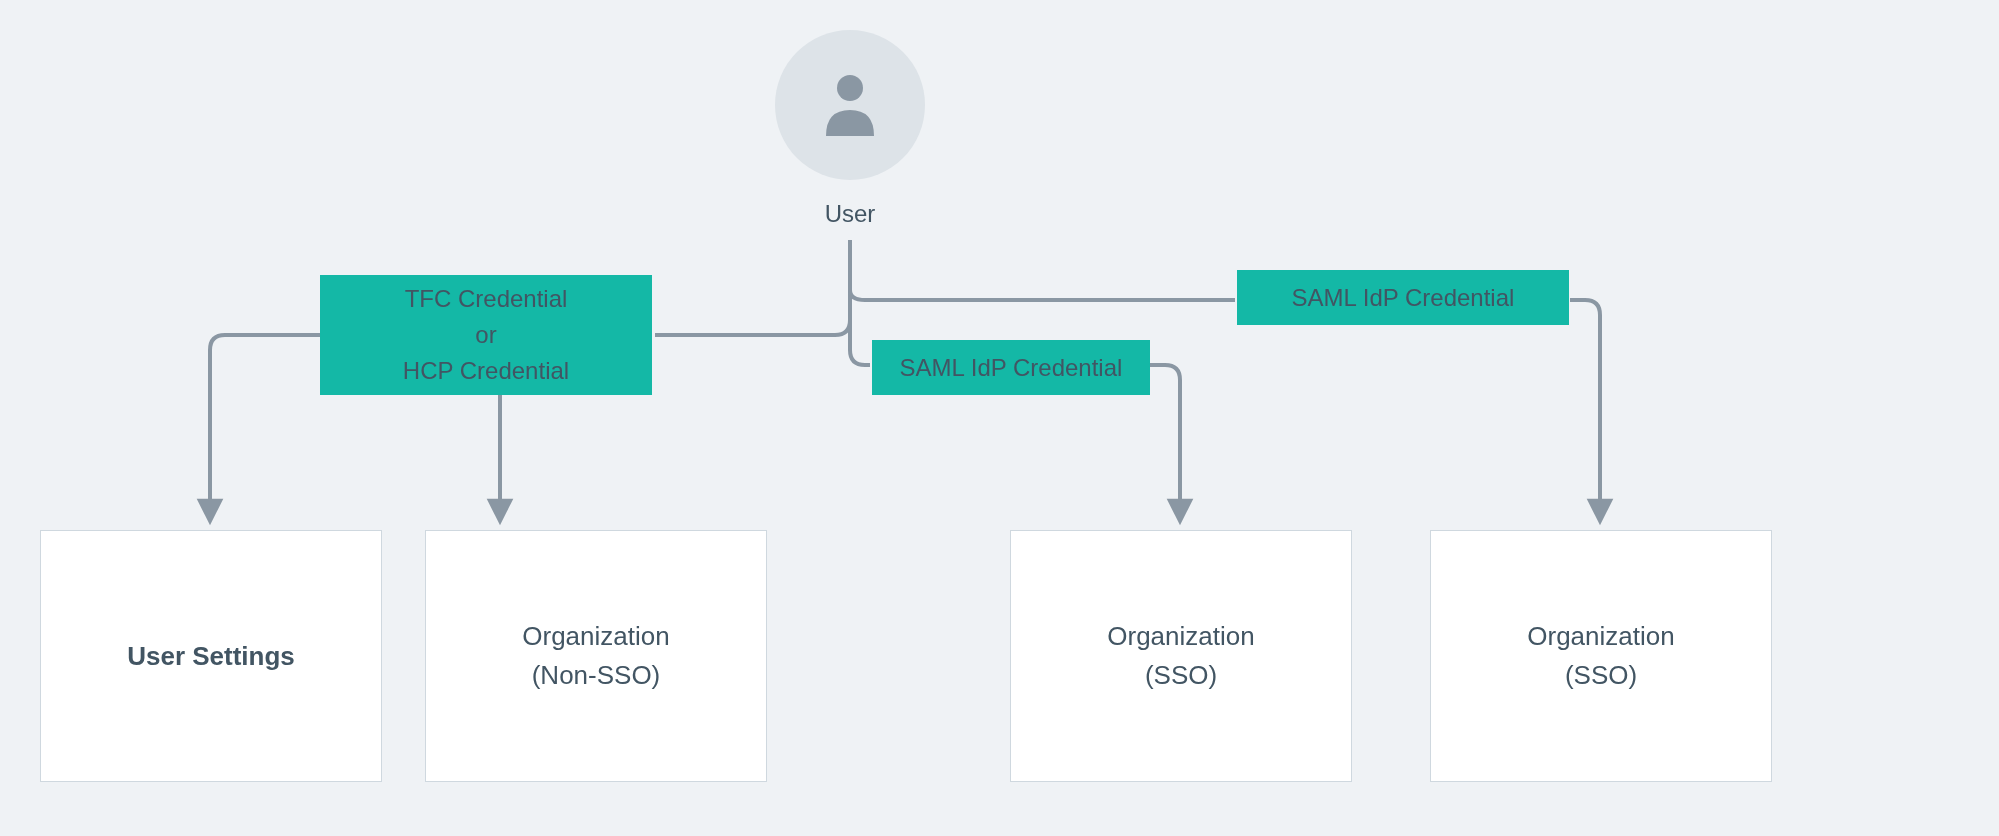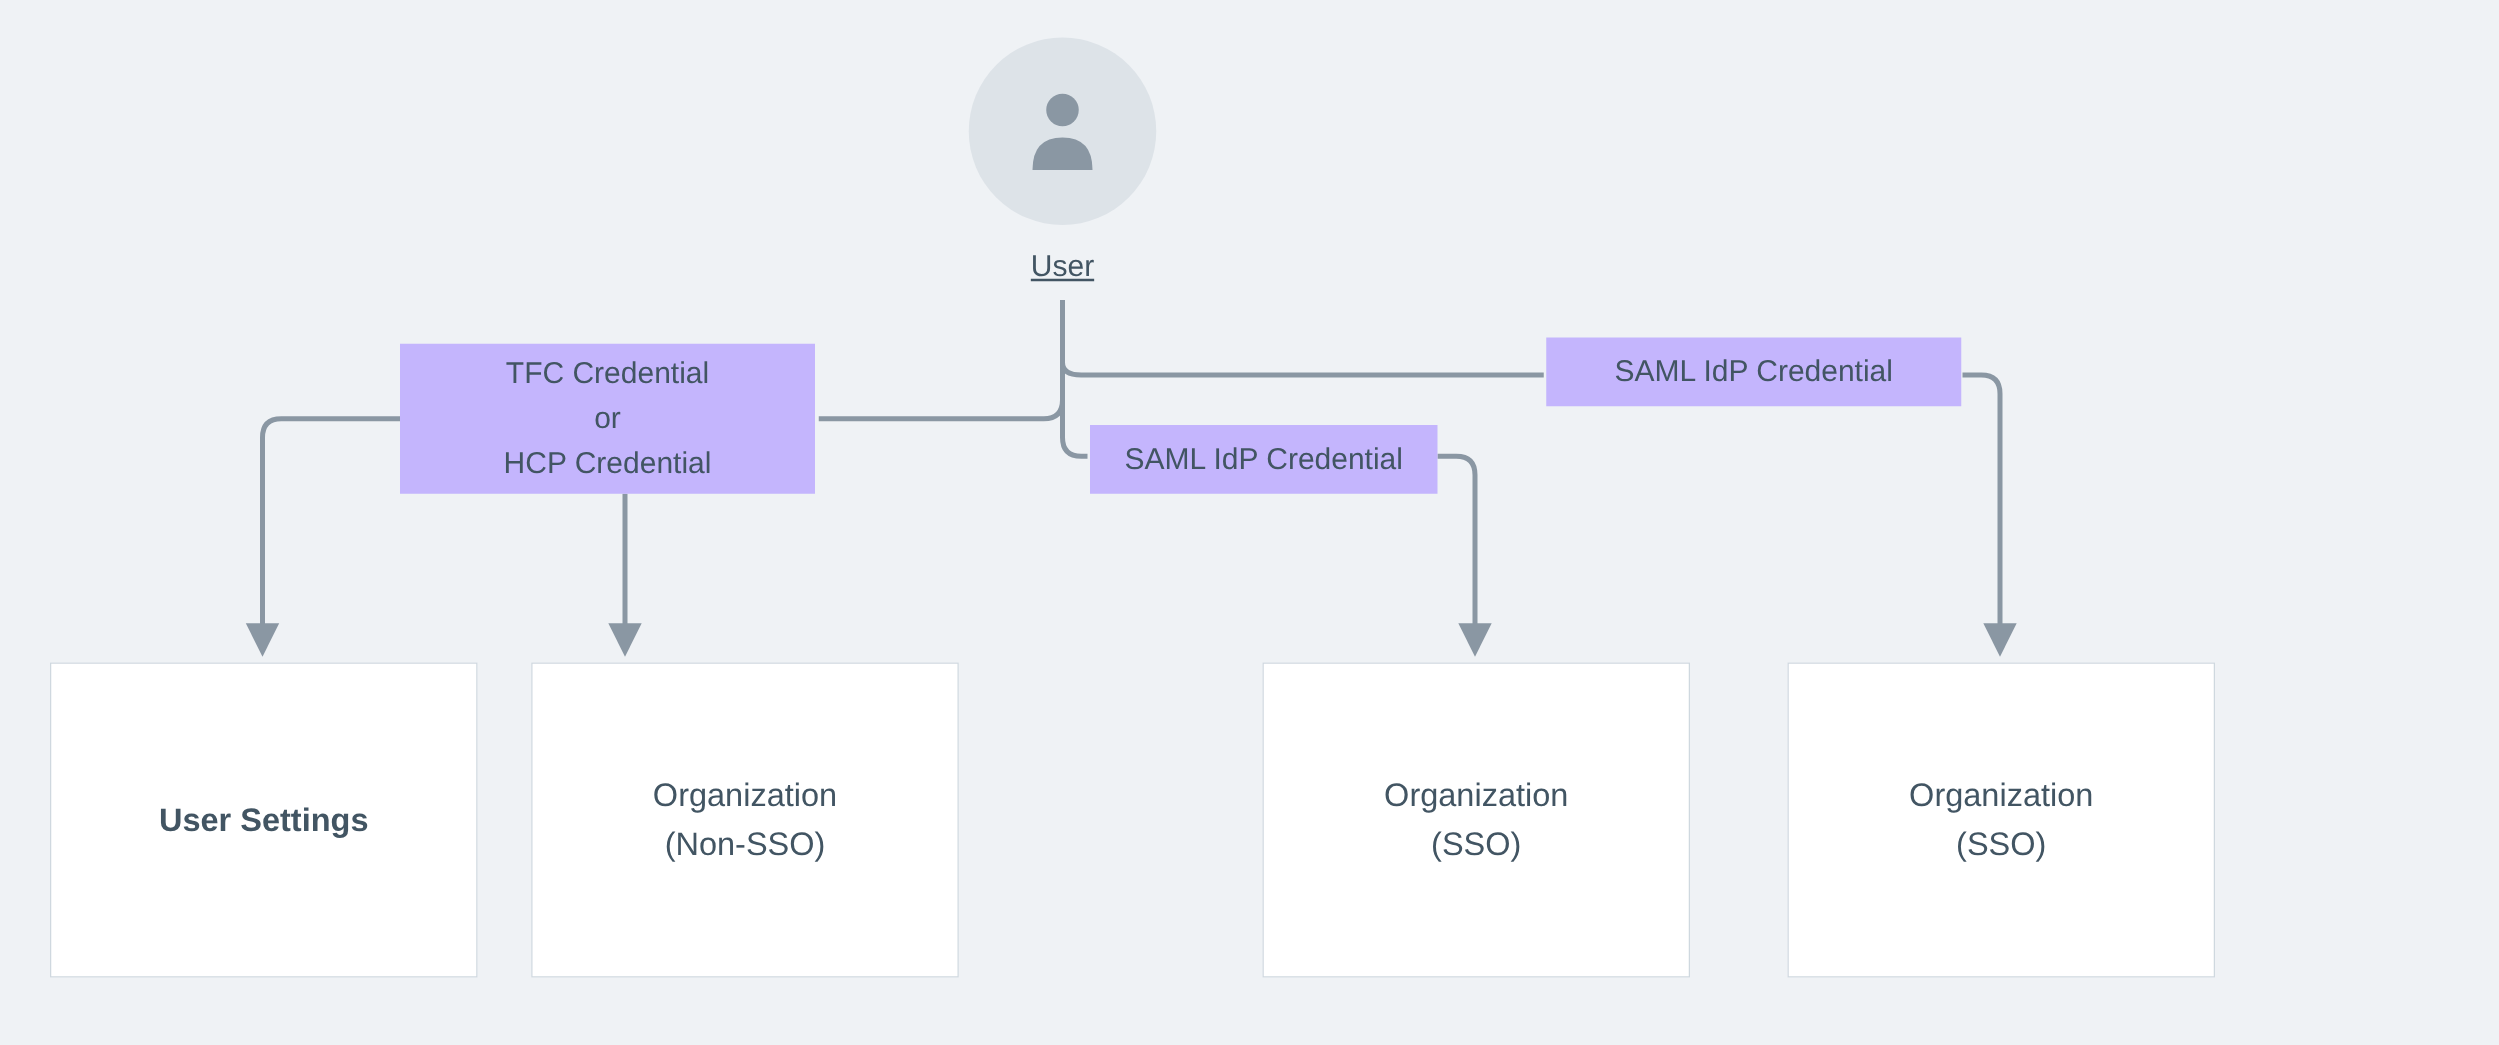--- a/index.html
+++ b/index.html
@@ -25,21 +25,21 @@
     position: absolute;
     left: 50%;
     top: 50%;
     transform: translate(-50%, -50%);
   }
   .user-label {
     font-size: 24px;
     text-align: center;
   }
   .cred-box {
-    background: #c4b5fd;
+    background: #14b8a6;
     display: flex;
     align-items: center;
     justify-content: center;
     flex-direction: column;
     font-size: 24px;
     line-height: 1.5;
     text-align: center;
   }
   .dest-box {
     background: #ffffff;
@@ -87,21 +87,21 @@
     <path d="M 1570 300 H 1585 Q 1600 300 1600 315 V 520" marker-end="url(#arrow)"></path>
   </g>
 </svg>
 
 <div class="layer avatar-circle" style="left:775px; top:30px;">
   <svg class="avatar-svg" width="60" height="70" viewBox="0 0 60 70">
     <circle cx="30" cy="18" r="13" fill="#8a97a3"></circle>
     <path d="M6 66 Q6 40 30 40 Q54 40 54 66 Z" fill="#8a97a3"></path>
   </svg>
 </div>
-<div class="layer user-label" style="left:775px; top:200px; width:150px;text-decoration:underline;">User</div>
+<div class="layer user-label" style="left:775px; top:200px; width:150px;">User</div>
 
 <div class="layer cred-box" style="left:320px; top:275px; width:332px; height:120px;">
   <span>TFC Credential</span>
   <span>or</span>
   <span>HCP Credential</span>
 </div>
 
 <div class="layer cred-box" style="left:872px; top:340px; width:278px; height:55px;">
   <span>SAML IdP Credential</span>
 </div>

